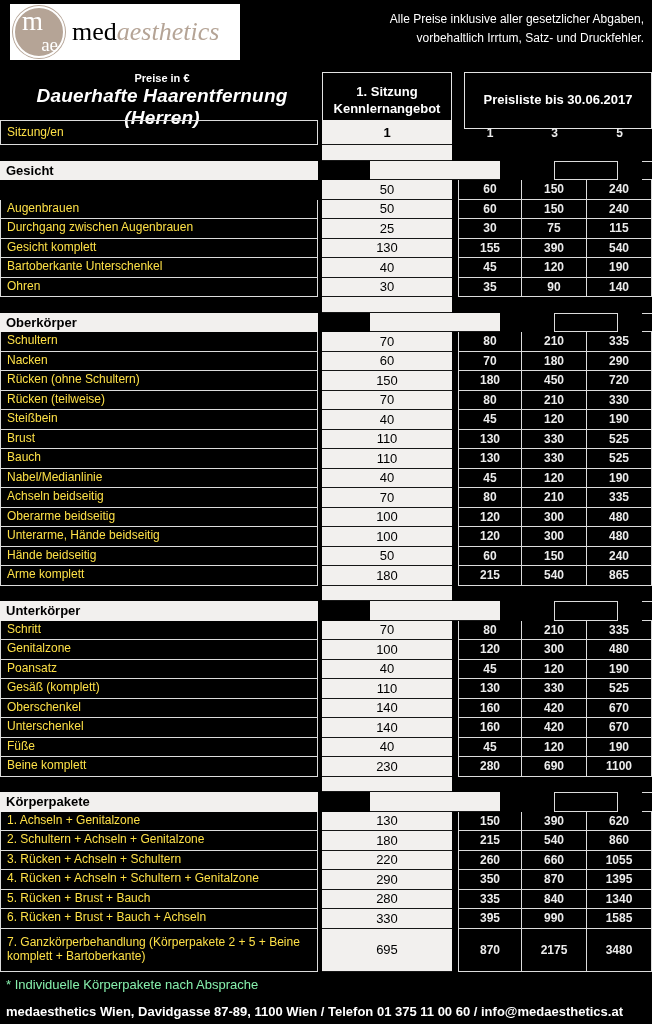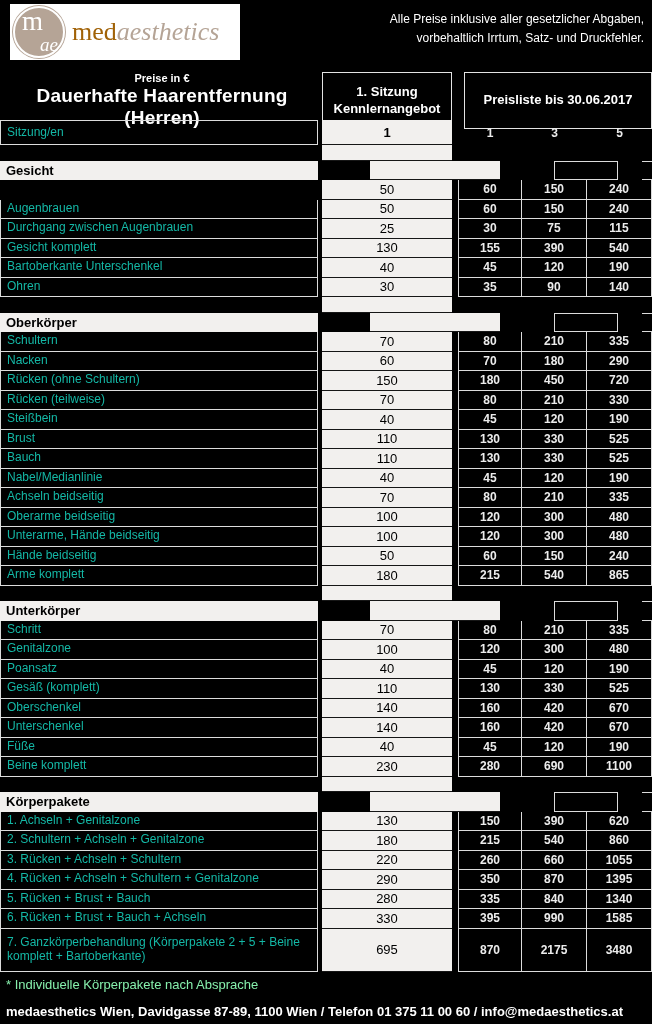--- a/index.html
+++ b/index.html
@@ -18,54 +18,54 @@
     display:flex;align-items:center;
   }
   .logo-circle{
     position:relative;width:48px;height:48px;margin-left:3px;
     border-radius:50%;background:#b5a496;
     border:2px solid #fff;box-shadow:0 0 0 1px #b5a496;
     font-family:"Liberation Serif","DejaVu Serif",serif;color:#fff;
     flex:0 0 auto;
   }
   .logo-m{position:absolute;top:-2px;left:7px;font-size:27px;}
-  .logo-ae{position:absolute;bottom:0px;right:5px;font-size:19px;font-style:italic;}
+  .logo-ae{position:absolute;bottom:0px;right:5px;font-size:19px;}
   .logo-word{
     margin-left:7px;font-family:"Liberation Serif","DejaVu Serif",serif;
     font-size:26px;white-space:nowrap;
   }
-  .brand-reg{color:#a16207;}
+  .brand-reg{color:#000000;}
   .brand-it{color:#b5a496;font-style:italic;}
   .disclaimer{
     position:absolute;right:8px;top:10px;
     color:#fff;font-size:12px;line-height:1.6;text-align:right;
   }
   
   .price-table{position:relative;}
   .row{display:grid;grid-template-columns:318px 4px 130px 6px 64px 65px 65px;}
   .c1{grid-column:1;} .c3{grid-column:3;} .c5{grid-column:5;}
   .c6{grid-column:6;} .c7{grid-column:7;} .cR{grid-column:5/8;margin-left:6px;}
   .r-head{height:48px;}
   .r-sessions{height:25px;}
   .r-spacer{height:15.5px;}
   .r-sec{height:19.5px;gap:24px;}
   .r-data{height:19.5px;}
   .r-tall{height:43px;}
   
   .head-left{color:#fff;padding-left:6px;display:flex;flex-direction:column;justify-content:center;text-align:center;}
   .head-small{font-size:11px;font-weight:bold;margin-bottom:1px;}
-  .head-title{font-size:19px;font-weight:bold;letter-spacing:.2px;}
+  .head-title{font-size:19px;font-weight:bold;letter-spacing:.2px;font-style:italic;}
   .head-box{
     border:1px solid #e3e3e3;color:#fff;font-weight:bold;font-size:13px;
     display:flex;flex-direction:column;align-items:center;justify-content:center;
     line-height:1.25;text-align:center;
   }
   
   .lbl{
-    color:#14b8a6;font-size:12px;display:flex;align-items:center;
+    color:#fde047;font-size:12px;display:flex;align-items:center;
     padding-left:6px;padding-right:4px;line-height:1.15;
     border-left:1px solid #dcdcdc;border-right:1px solid #dcdcdc;border-bottom:1px solid #dcdcdc;
   }
   .lbl-top{border-top:1px solid #dcdcdc;}
   .lbl-plain{border:none;}
   .sec-label{
     background:#f2f0ee;color:#000;font-weight:bold;font-size:13px;
     display:flex;align-items:center;padding-left:6px;
   }
   

